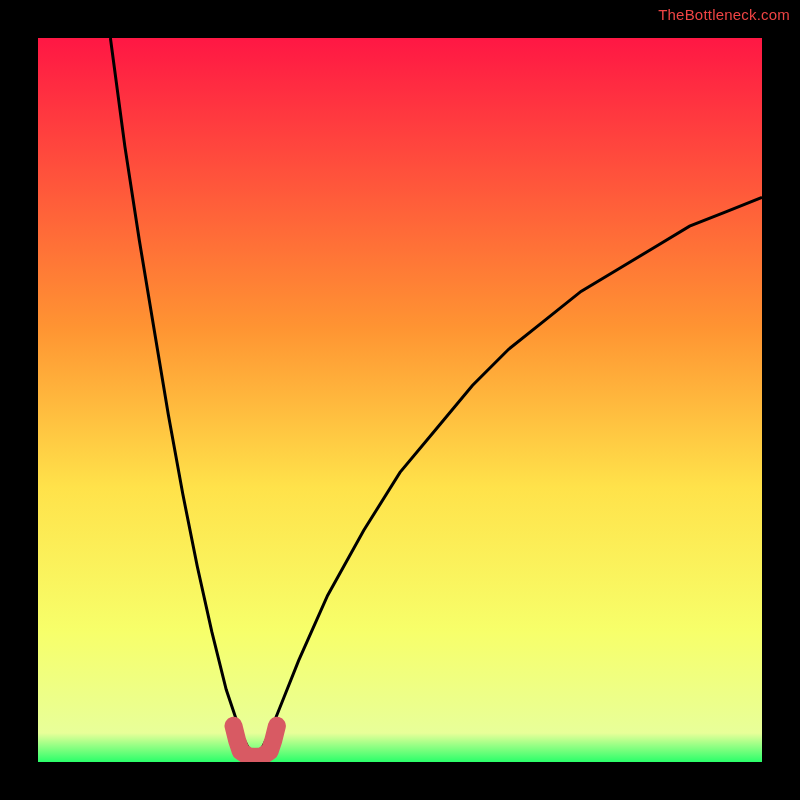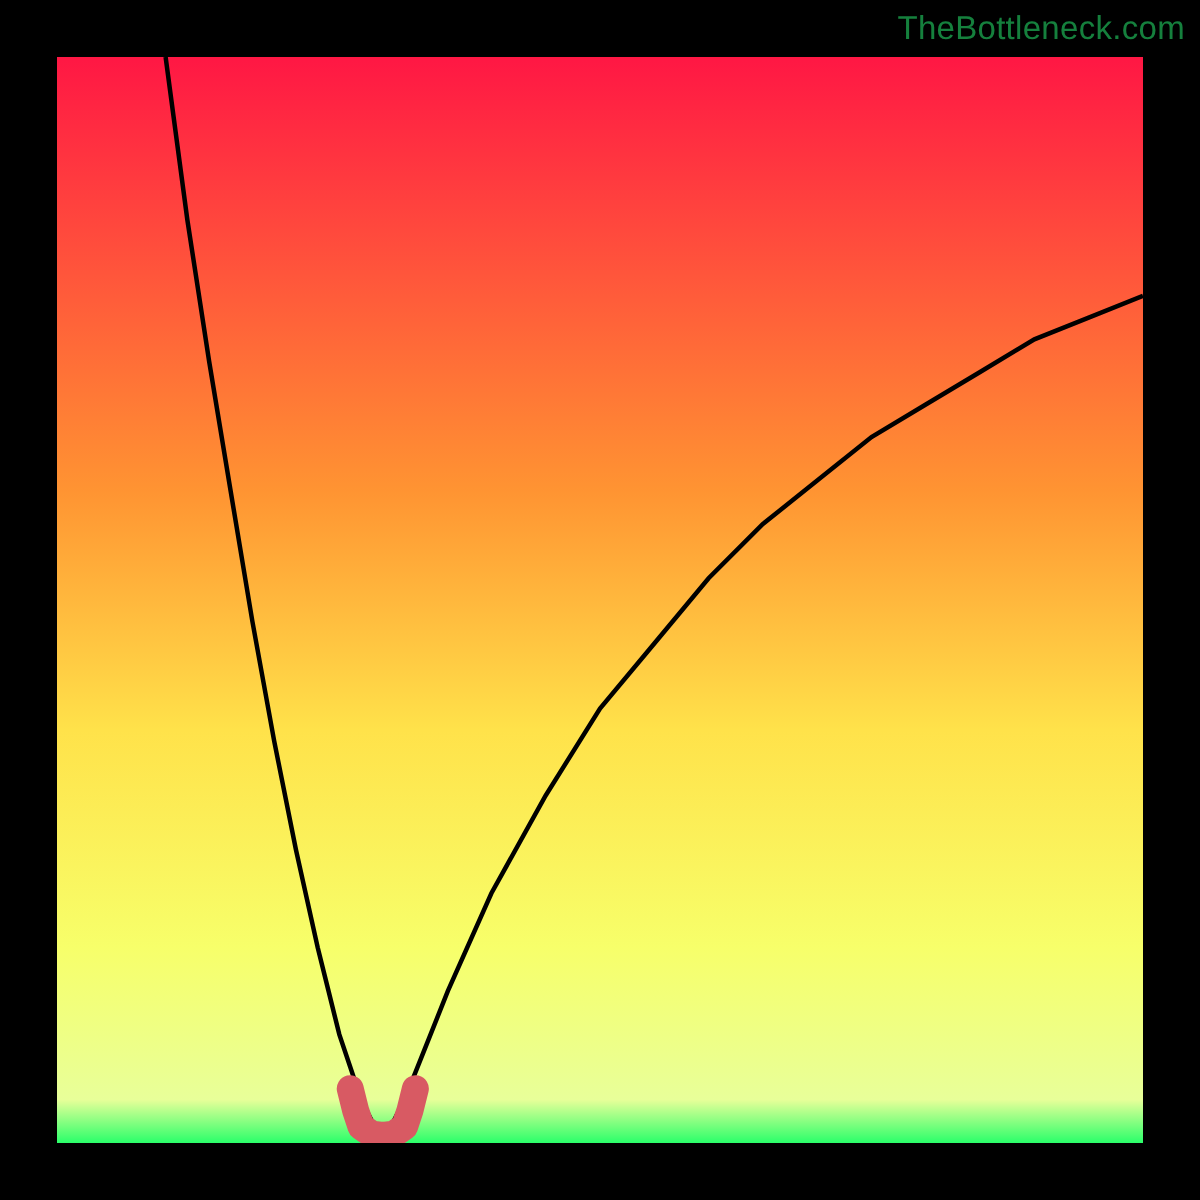--- a/index.html
+++ b/index.html
@@ -22,22 +22,22 @@
     left: 38px;
     top: 38px;
     width: 724px;
     height: 724px;
     overflow: hidden;
   }
   .watermark {
     position: absolute;
     top: 6px;
     right: 10px;
-    color: #15803d;
-    font-size: 22px;
+    color: #ef4444;
+    font-size: 15px;
     font-weight: 500;
     letter-spacing: 0.2px;
     user-select: none;
   }
 </style>
 </head>
 <body>
 
 <div class="frame">
   <div class="watermark">TheBottleneck.com</div>

